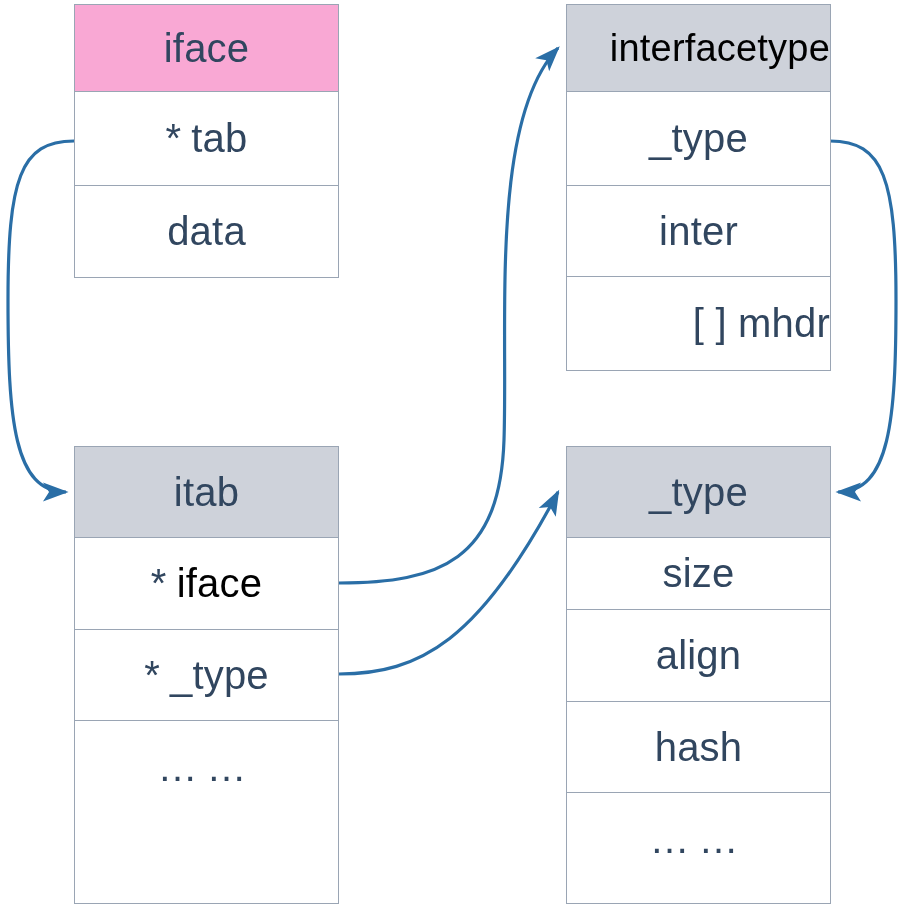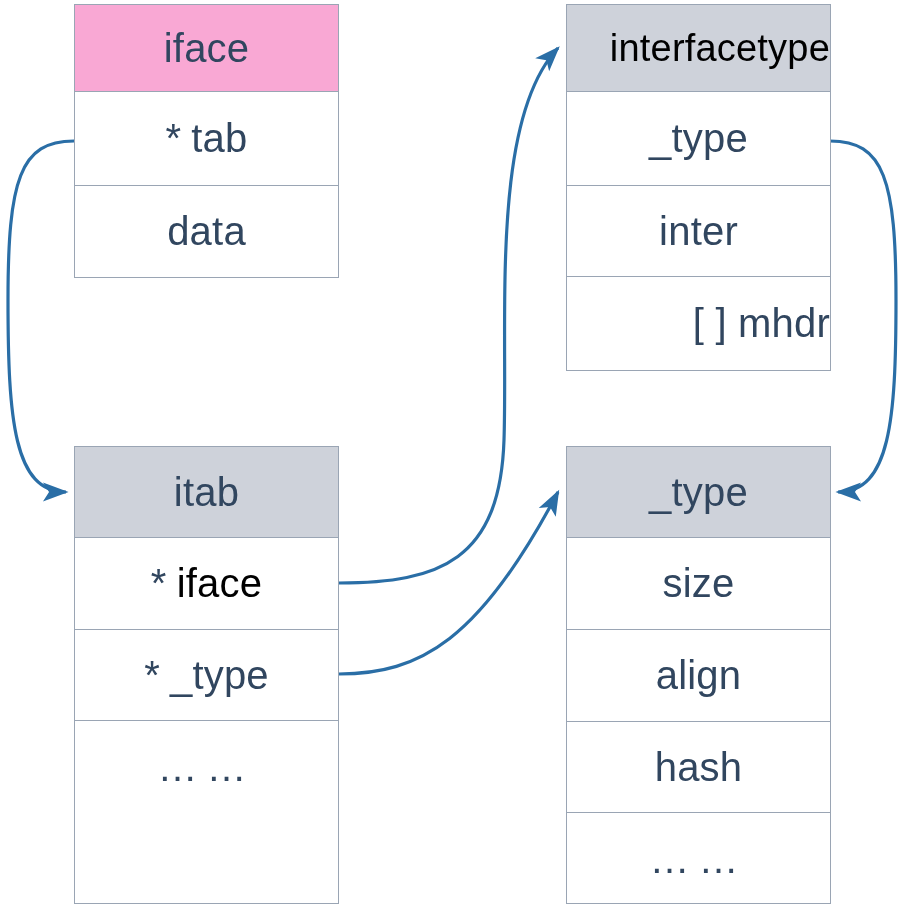--- a/index.html
+++ b/index.html
@@ -129,21 +129,21 @@
     </div>
     <div class="row" style="height:92px;">
       <span class="dots">……</span>
     </div>
   </div>
 
   <div class="struct" style="left:566px; top:446px; width:265px; height:458px;">
     <div class="row header" style="height:91px;">
       <span>_type</span>
     </div>
-    <div class="row" style="height:92px;text-align:center;">
+    <div class="row" style="height:72px;text-align:center;">
       <span>size</span>
     </div>
     <div class="row" style="height:92px;">
       <span>align</span>
     </div>
     <div class="row" style="height:91px;">
       <span>hash</span>
     </div>
     <div class="row" style="height:92px;">
       <span class="dots">……</span>

